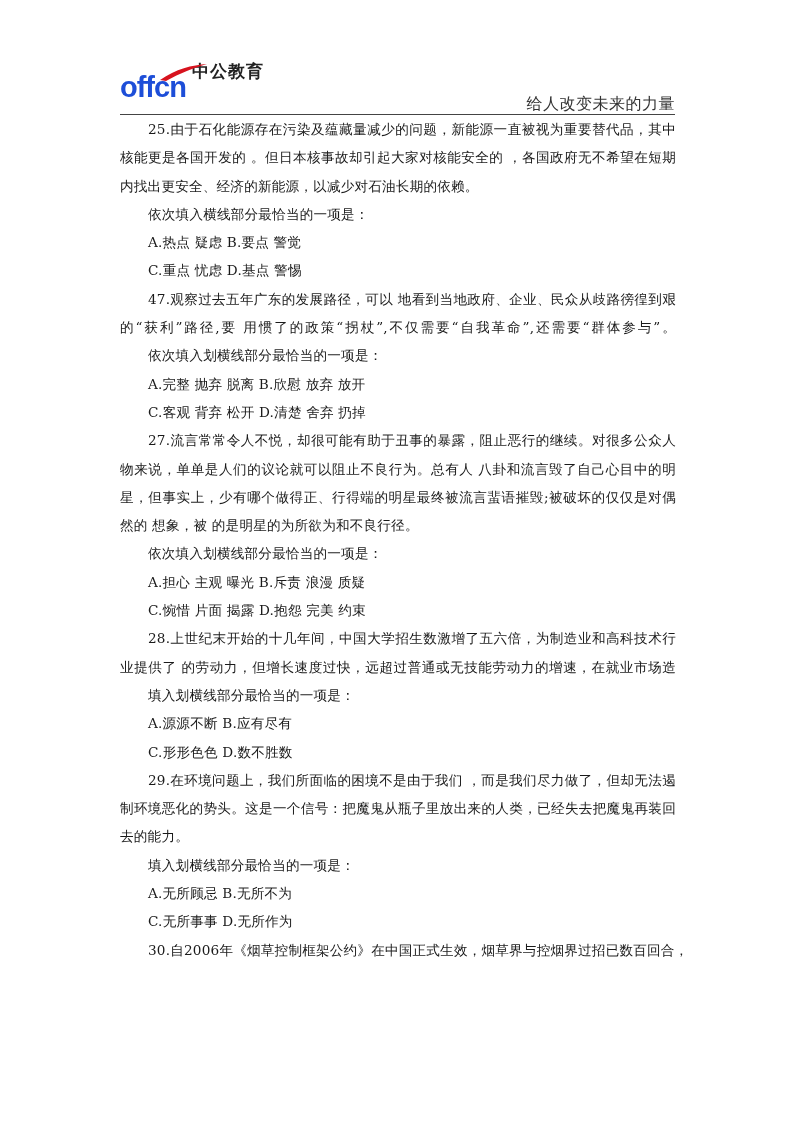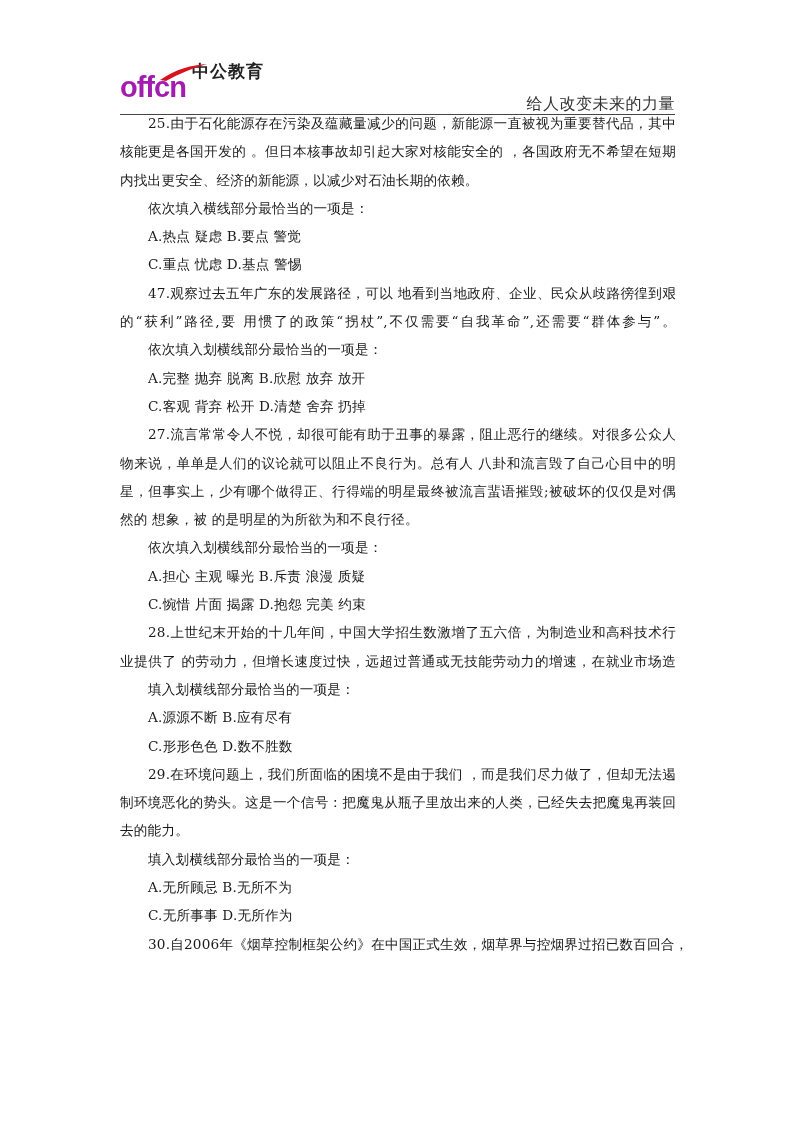--- a/index.html
+++ b/index.html
@@ -29,21 +29,21 @@
       height: 40px;
       display: flex;
       align-items: flex-end;
     }
     .logo-mark {
       position: relative;
       font-family: "Liberation Sans", sans-serif;
       font-weight: bold;
       font-size: 29px;
       letter-spacing: -1px;
-      color: #a21caf;
+      color: #1d4ed8;
       line-height: 30px;
     }
     .logo-swoosh {
       position: absolute;
       left: 38px;
       top: -9px;
       width: 50px;
       height: 18px;
     }
     .logo-cn {
@@ -67,21 +67,21 @@
       position: absolute;
       left: 0;
       top: 52px;
       width: 555px;
       height: 1px;
       background: #444;
     }
     .content {
       position: absolute;
       left: 120px;
-      top: 109px;
+      top: 115px;
       width: 556px;
     }
     .line {
       height: 28.3px;
       line-height: 28.3px;
       font-size: 13.6px;
       white-space: nowrap;
       letter-spacing: 0.2px;
     }
     .line.just {

